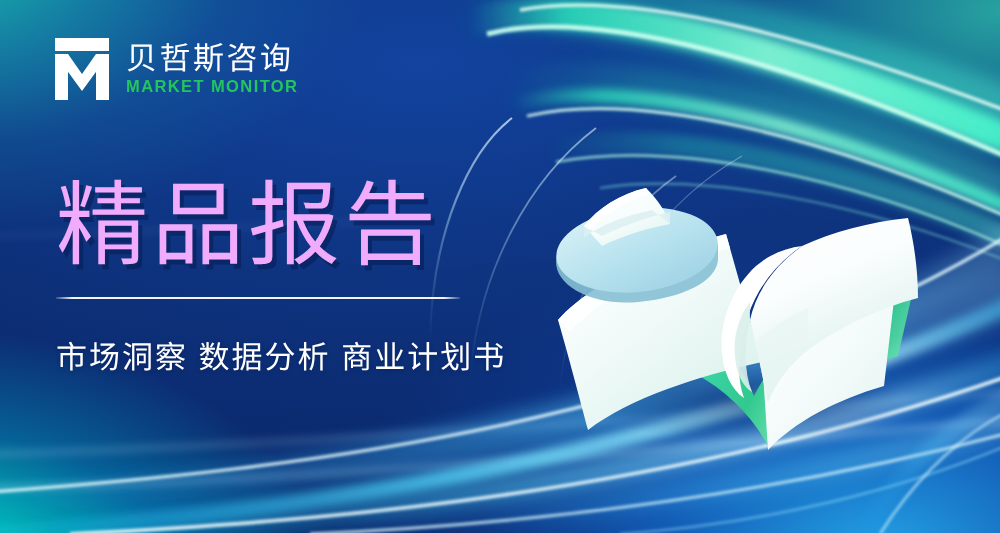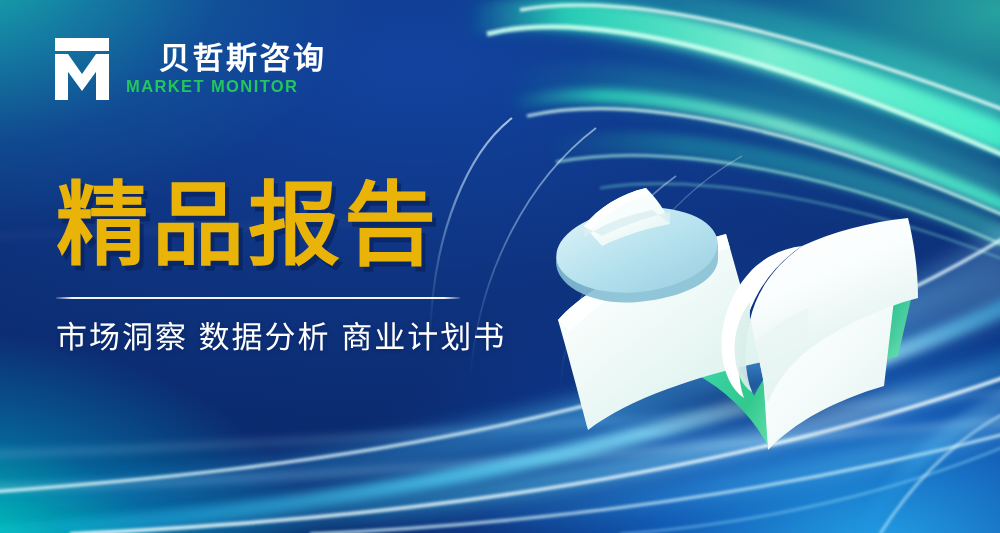--- a/index.html
+++ b/index.html
@@ -87,65 +87,64 @@
     display: block;
   }
   .logo-text {
     display: flex;
     flex-direction: column;
     justify-content: center;
     gap: 3px;
   }
   .logo-cn {
     font-size: 31px;
-    font-weight: 700;
+    font-weight: 400;
     color: #ffffff;
     letter-spacing: 2.5px;
     line-height: 1.05;
     white-space: nowrap;
-    margin-left: 33px;
   }
   .logo-en {
     font-size: 16.5px;
     font-weight: 700;
     color: #22c55e;
     letter-spacing: 1.4px;
     line-height: 1.05;
     white-space: nowrap;
   }
 
   
   .headline-block {
     position: absolute;
     left: 56px;
     top: 176px;
     z-index: 20;
     width: 430px;
   }
   .headline {
     font-size: 92px;
-    font-weight: 700;
-    color: #eab308;
+    font-weight: 400;
+    color: #f0abfc;
     letter-spacing: 4px;
     line-height: 1.08;
     white-space: nowrap;
     text-shadow: 4px 5px 0 rgba(5,28,82,0.55);
   }
   .divider {
     margin-top: 22px;
     width: 404px;
     height: 2px;
     background: linear-gradient(90deg,
         rgba(255,255,255,0.15) 0%,
         rgba(255,255,255,0.95) 4%,
         rgba(255,255,255,0.95) 96%,
         rgba(255,255,255,0.15) 100%);
   }
   .subhead {
-    margin-top: 20px;
+    margin-top: 40px;
     font-size: 31px;
     font-weight: 400;
     color: #ffffff;
     letter-spacing: 2px;
     line-height: 1.2;
     white-space: nowrap;
     text-shadow: 0 1px 4px rgba(4,24,74,0.45);
   }
 
   

